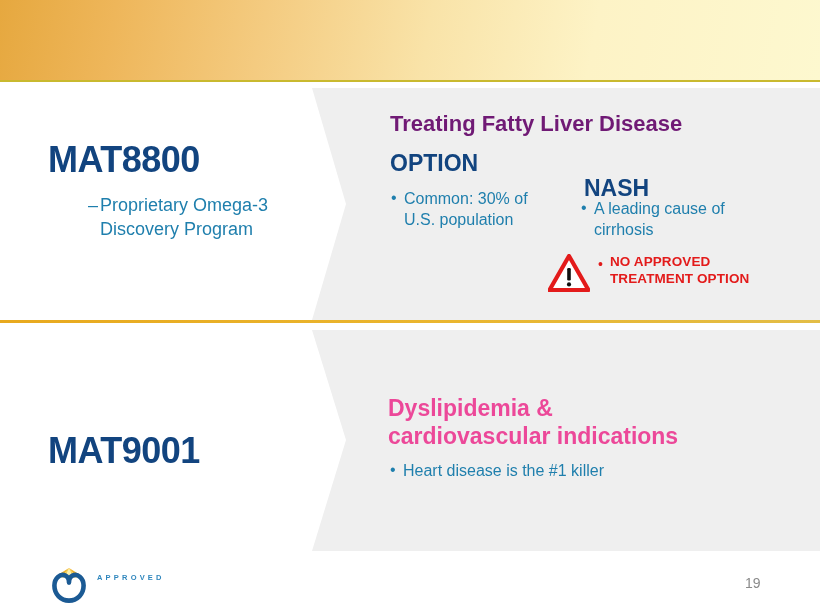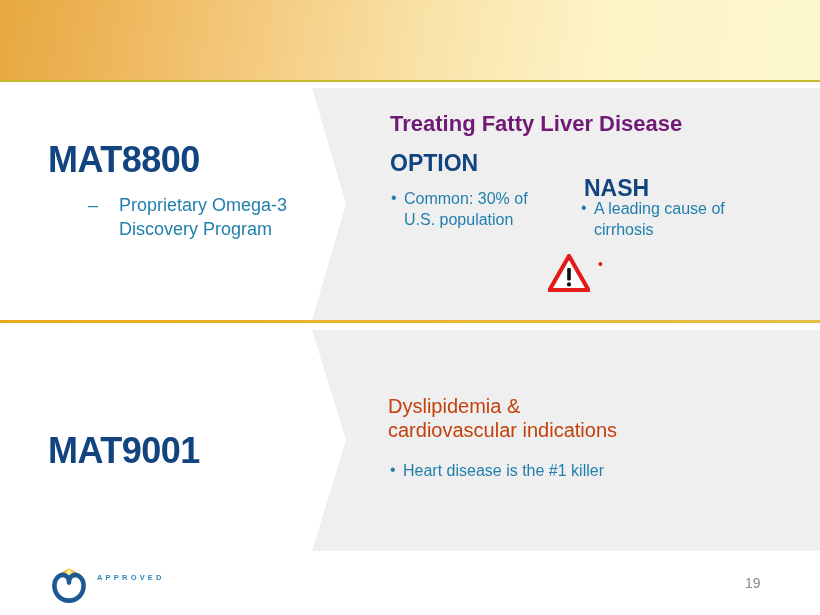--- a/index.html
+++ b/index.html
@@ -122,21 +122,21 @@
     color: #1f7fad;
     line-height: 1.32;
   }
   #program-8800-sub .dash {
     position: absolute;
     left: 0;
     top: 0;
   }
   #program-8800-sub .sub-text {
     display: block;
-    margin-left: 31px;
+    margin-left: 12px;
   }
 
   
   #treating-heading {
     position: absolute;
     left: 390px;
     top: 111px;
     font-size: 22px;
     font-weight: bold;
     color: #701a75;
@@ -205,23 +205,23 @@
     line-height: 1.28;
     letter-spacing: 0.1px;
   }
 
   
   #dyslipidemia-heading {
     position: absolute;
     left: 388px;
     top: 394px;
     width: 370px;
-    font-size: 20px;
-    font-weight: normal;
-    color: #c2410c;
+    font-size: 23px;
+    font-weight: bold;
+    color: #ec4899;
     line-height: 1.22;
   }
   #heart-bullet {
     position: absolute;
     left: 390px;
     top: 461px;
     width: 330px;
     font-size: 16px;
     color: #1f7fad;
     line-height: 1.3;
@@ -322,20 +322,24 @@
     <span class="btext">A leading cause of cirrhosis</span>
   </div>
 
   <div id="warning-row">
     <svg id="warning-triangle-icon" viewBox="0 0 42 38">
       <polygon points="21,2 40.5,36 1.5,36" fill="#ffffff" stroke="#e31b1b" stroke-width="4.2" stroke-linejoin="round"></polygon>
       <rect x="19.2" y="14" width="3.6" height="12.5" rx="1.2" fill="#111111"></rect>
       <circle cx="21" cy="30.4" r="2.1" fill="#111111"></circle>
     </svg>
     <span id="warning-dot">•</span>
+    <div id="warning-text">
+      <span>NO APPROVED</span><br>
+      <span>TREATMENT OPTION</span>
+    </div>
   </div>
 
   <div id="program-9001" class="program-name">MAT9001</div>
 
   <div id="dyslipidemia-heading">
     <span>Dyslipidemia &amp;</span><br>
     <span>cardiovascular indications</span>
   </div>
 
   <div id="heart-bullet">

